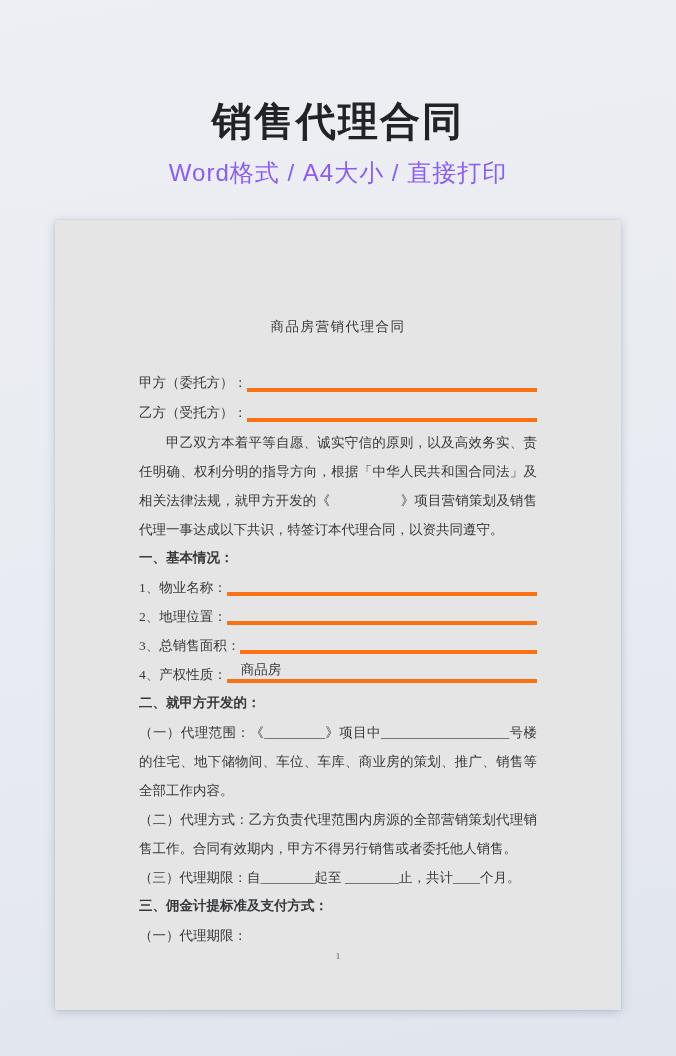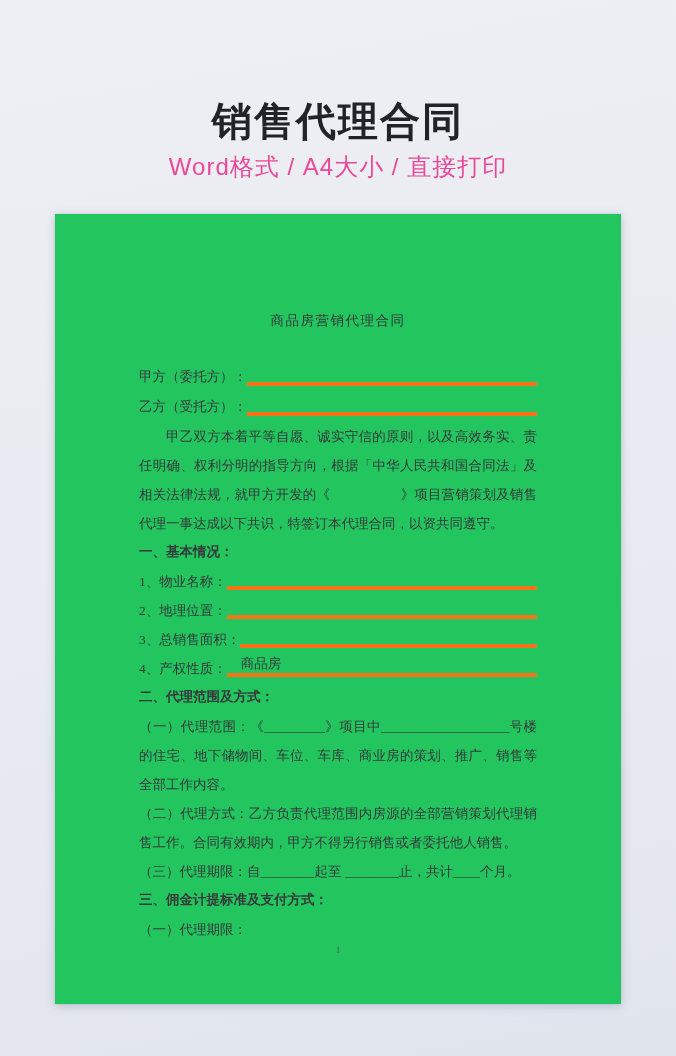--- a/index.html
+++ b/index.html
@@ -13,32 +13,32 @@
   .hero { padding-top: 98px; text-align: center; }
   .hero-title {
     margin: 0;
     font-size: 40px;
     line-height: 46px;
     font-weight: bold;
     color: #222326;
     letter-spacing: 2px;
   }
   .hero-subtitle {
-    margin: 8px 0 0;
+    margin: 14px 0 0;
     font-size: 24px;
     line-height: 30px;
-    color: #ec4899;
+    color: #8b5cf6;
     letter-spacing: 1px;
   }
   .paper {
     position: relative;
     width: 566px;
     height: 790px;
     margin: 32px auto 0;
-    background: #22c55e;
+    background: #e5e5e5;
     box-shadow: 0 2px 9px rgba(110, 120, 145, 0.35), 0 0 2px rgba(110,120,145,0.2);
     box-sizing: border-box;
     padding: 92px 84px 6px;
     font-family: "Liberation Serif", "DejaVu Serif", serif;
     color: #36383b;
     font-size: 13.5px;
     line-height: 29px;
   }
   .doc-title {
     margin: 0 0 27px;
@@ -129,21 +129,21 @@
       </span>
   </div>
 
   <div class="field-row">
     <span class="field-label">4、产权性质：</span>
     <span class="field-line">
         <span class="field-value">商品房</span>
       </span>
   </div>
 
-  <h3 class="sec-heading">二、代理范围及方式：</h3>
+  <h3 class="sec-heading">二、就甲方开发的：</h3>
 
   <p class="para">（一）代理范围：《_________》项目中___________________号楼的住宅、地下储物间、车位、车库、商业房的策划、推广、销售等全部工作内容。</p>
   <p class="para">（二）代理方式：乙方负责代理范围内房源的全部营销策划代理销售工作。合同有效期内，甲方不得另行销售或者委托他人销售。</p>
   <p class="para">（三）代理期限：自________起至 ________止，共计____个月。</p>
 
   <h3 class="sec-heading">三、佣金计提标准及支付方式：</h3>
 
   <p class="para">（一）代理期限：</p>
 
   <div class="page-number">1</div>

